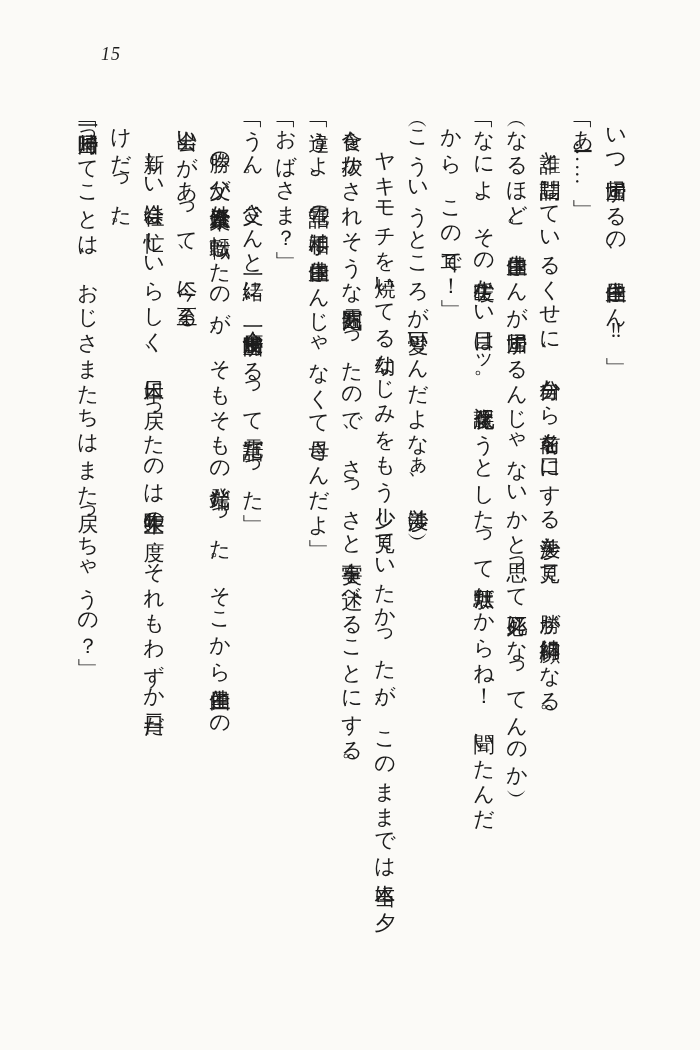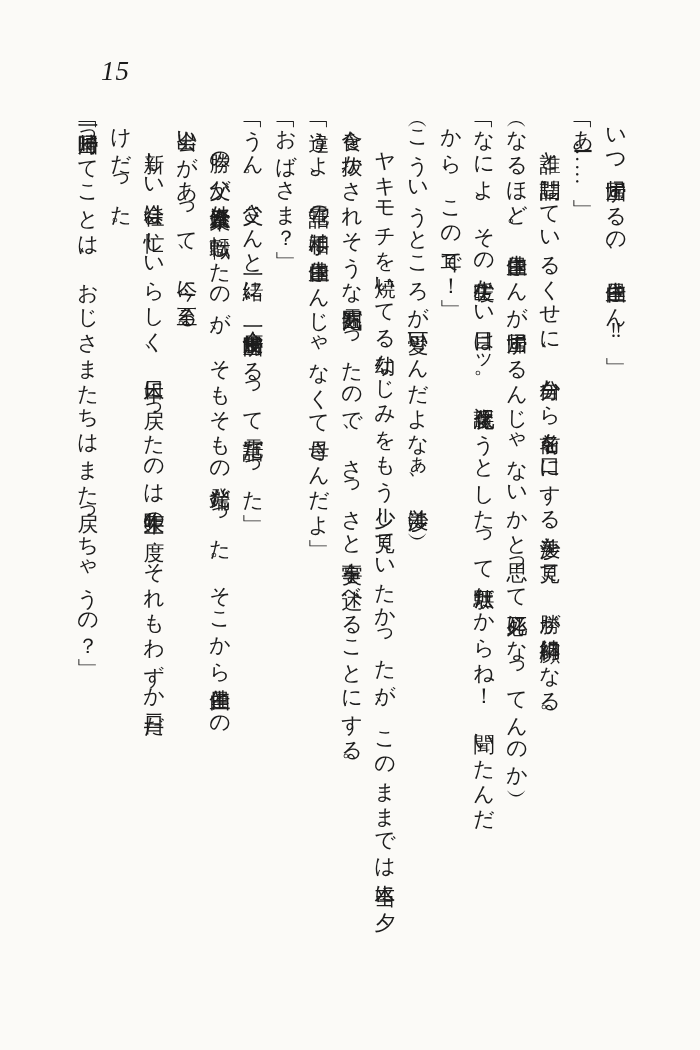--- a/index.html
+++ b/index.html
@@ -13,22 +13,22 @@
     overflow: hidden;
     font-family: "Liberation Serif", "DejaVu Serif", serif;
   }
   .page {
     position: absolute;
     inset: 0;
   }
   .page-number {
     position: absolute;
     left: 101px;
-    top: 56px;
-    font-size: 27px;
+    top: 44px;
+    font-size: 18px;
     font-style: italic;
     letter-spacing: 1px;
     font-family: "Liberation Serif", "DejaVu Serif", serif;
   }
   .text-block {
     position: absolute;
     left: 71px;
     top: 114px;
     width: 561px;
     height: 910px;

